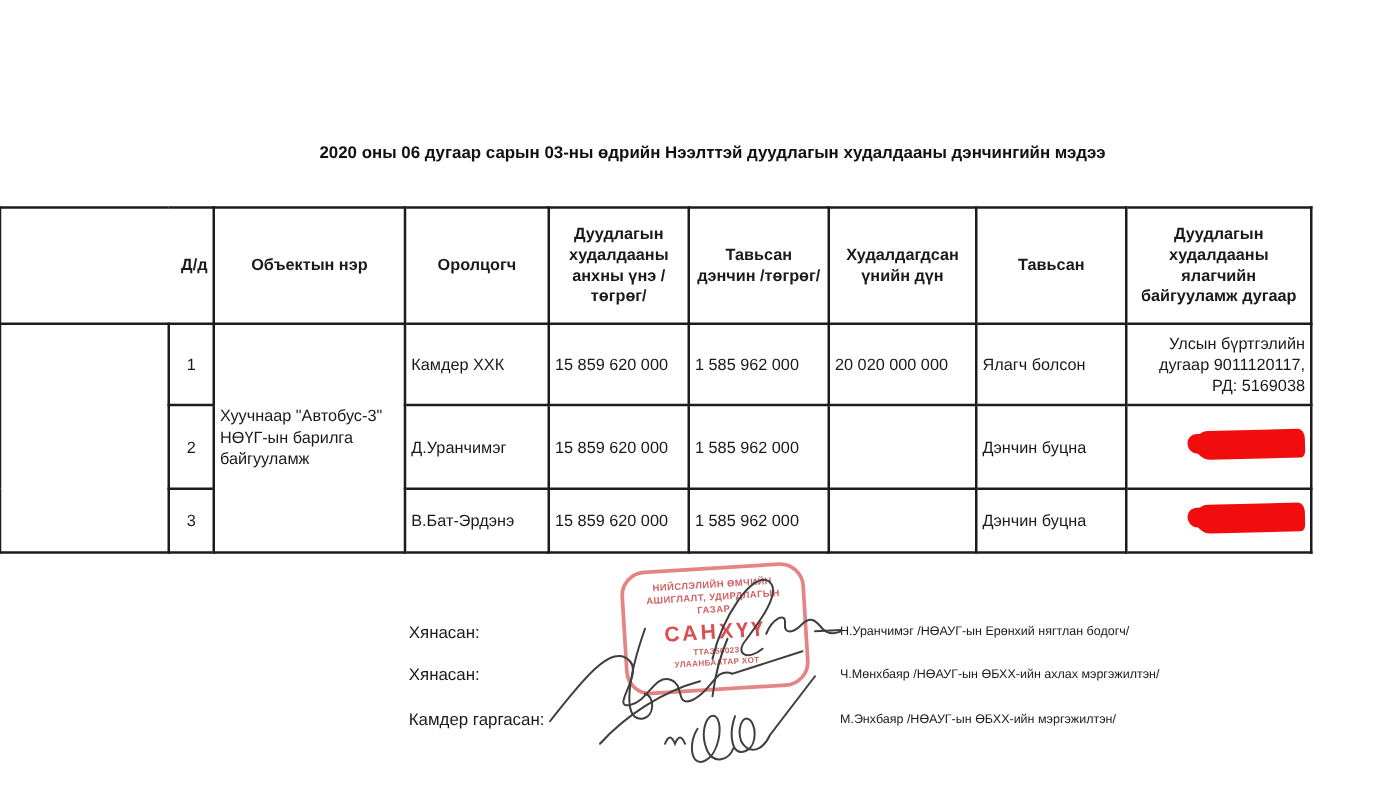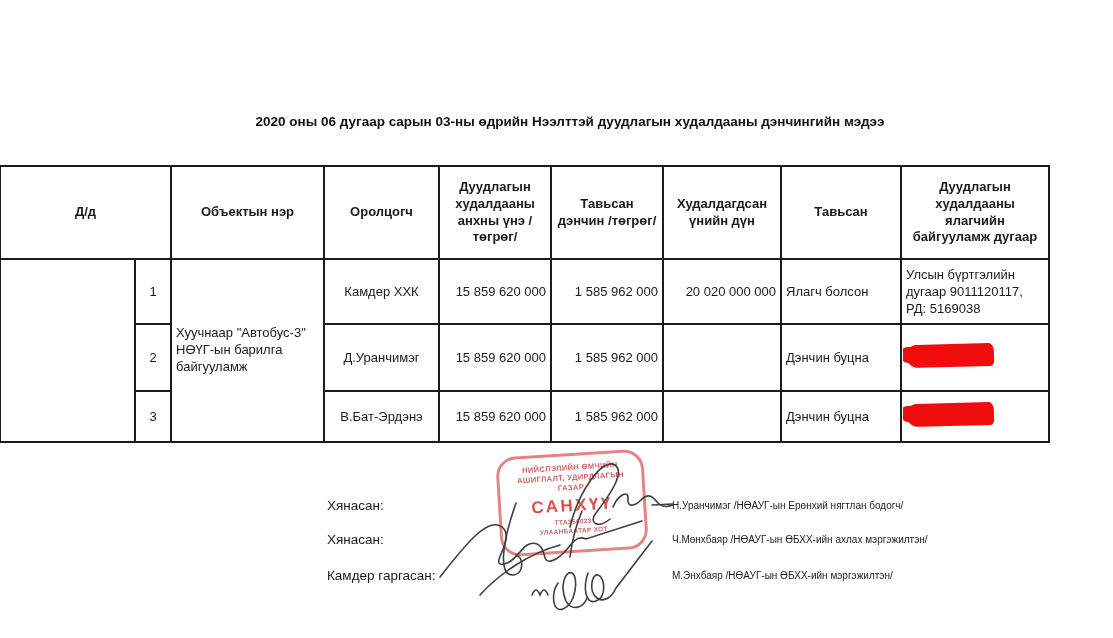--- a/index.html
+++ b/index.html
@@ -16,28 +16,28 @@
     position:absolute; top:165px; left:-1px;
     border-collapse:collapse; table-layout:fixed;
   }
   table.auction td, table.auction th{
     border:2px solid #1c1c1c; font-size:13px; vertical-align:middle;
     padding:2px 4px; overflow:hidden;
   }
   th{font-weight:bold; text-align:center; line-height:1.28;}
   tr.hdr{height:93px;}
   tr.r1{height:65px;} tr.r2{height:67px;} tr.r3{height:51px;}
-  .th-num{text-align:center; padding-right:16px;}
+  .th-num{text-align:right; padding-right:16px;}
   td.left-empty{}
   td.num{text-align:center;}
   td.object{text-align:left; line-height:1.3; padding-left:5px;}
-  td.part{text-align:center; padding-left:4px;}
-  td.money{text-align:right; white-space:nowrap;}
+  td.part{text-align:left; padding-left:4px;}
+  td.money{text-align:left; white-space:nowrap;}
   td.note{text-align:left;}
-  td.registry{text-align:left; line-height:1.32;border-radius:15px;}
+  td.registry{text-align:right; line-height:1.32;border-radius:15px;}
   .redact{
     display:inline-block; width:88px; height:23px; background:#f10d0d;
     border-radius:12px 6px 4px 14px / 12px 9px 6px 14px;
     transform:rotate(-1.5deg); position:relative;
   }
   .redact::before{
     content:""; position:absolute; left:-6px; top:2px; width:18px; height:16px;
     background:#f10d0d; border-radius:8px 2px 6px 9px;
   }
   .sign-block .sig-label{position:absolute; left:327px; font-size:13.5px;text-align:right;}

